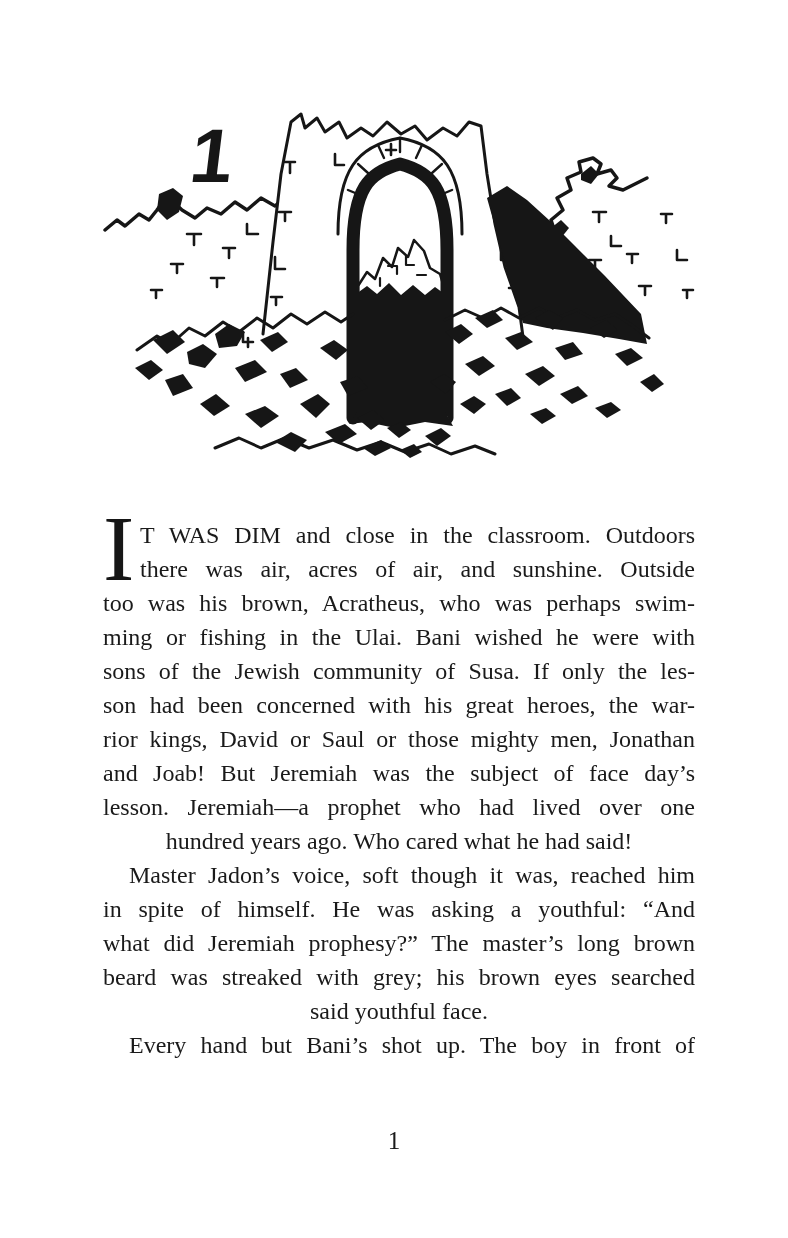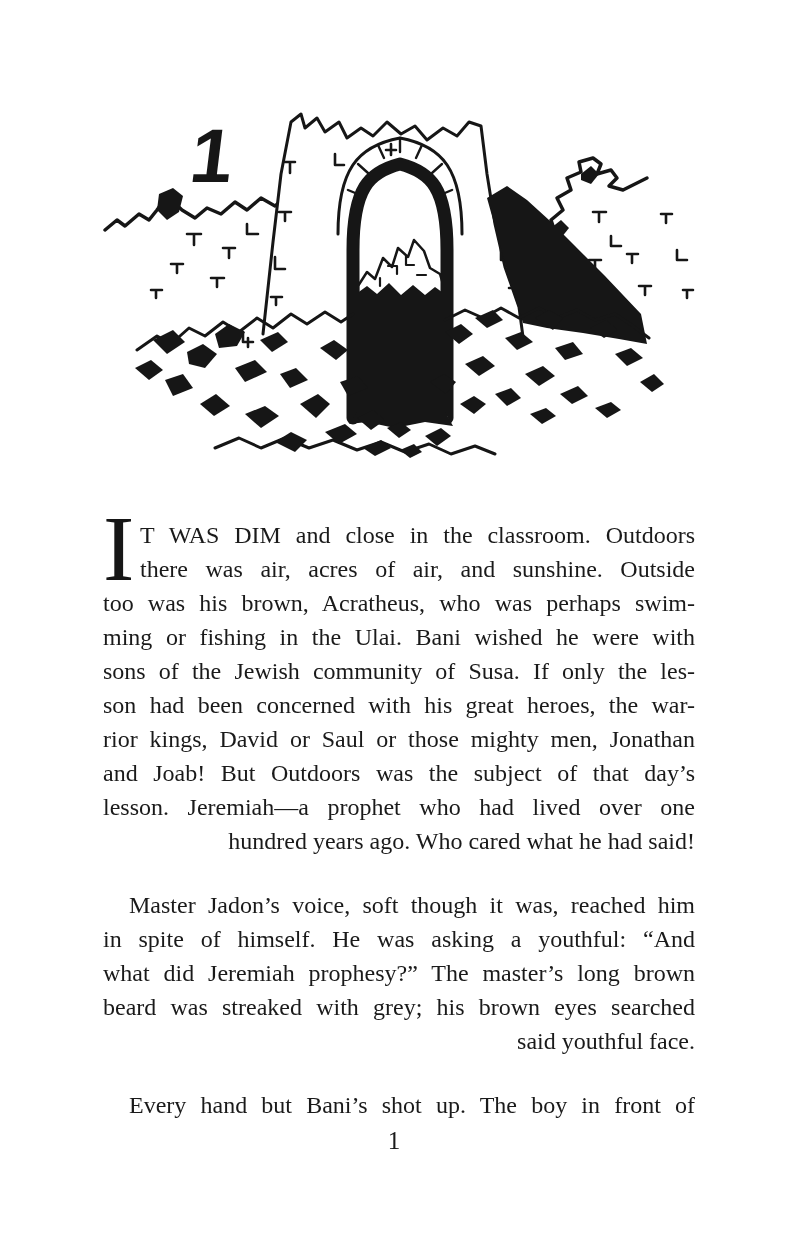--- a/index.html
+++ b/index.html
@@ -15,24 +15,24 @@
     font-family:"Liberation Sans", sans-serif;font-weight:bold;
     font-size:76px;line-height:1;color:#161616;transform:skewX(-7deg);
   }
   
   .textblock{position:absolute;left:103px;top:518px;width:592px;}
   .line{
     box-sizing:border-box;height:34px;line-height:34px;font-size:24px;
     text-align:justify;overflow:hidden;
   }
   .line::after{content:"";display:inline-block;width:100%;height:0;}
-  .line.last{text-align:right;}
+  .line.last{text-align:center;}
   .line.last::after{content:none;}
   .line.drop-indent{padding-left:37px;}
-  .line.first-indent{text-indent:26px;margin-top:30px;}
+  .line.first-indent{text-indent:26px;}
   .drop-cap{
     position:absolute;left:103px;top:508px;width:34px;
     font-size:94px;line-height:80px;color:#161616;
   }
   .page-number{
     position:absolute;left:0;top:1126px;width:788px;
     text-align:center;font-size:25px;line-height:30px;color:#1a1a1a;
   }
 </style>
 </head>
@@ -164,21 +164,21 @@
 
   <div class="textblock">
     <div>
       <div class="line drop-indent">T WAS DIM and close in the classroom. Outdoors</div>
       <div class="line drop-indent">there was air, acres of air, and sunshine. Outside</div>
       <div class="line">too was his brown, Acratheus, who was perhaps swim-</div>
       <div class="line">ming or fishing in the Ulai. Bani wished he were with</div>
       <div class="line">sons of the Jewish community of Susa. If only the les-</div>
       <div class="line">son had been concerned with his great heroes, the war-</div>
       <div class="line">rior kings, David or Saul or those mighty men, Jonathan</div>
-      <div class="line">and Joab! But Outdoors was the subject of that day’s</div>
+      <div class="line">and Joab! But Jeremiah was the subject of face day’s</div>
       <div class="line">lesson. Jeremiah—a prophet who had lived over one</div>
       <div class="line last">hundred years ago. Who cared what he had said!</div>
     </div>
     <div>
       <div class="line first-indent">Master Jadon’s voice, soft though it was, reached him</div>
       <div class="line">in spite of himself. He was asking a youthful: “And</div>
       <div class="line">what did Jeremiah prophesy?” The master’s long brown</div>
       <div class="line">beard was streaked with grey; his brown eyes searched</div>
       <div class="line last">said youthful face.</div>
     </div>

